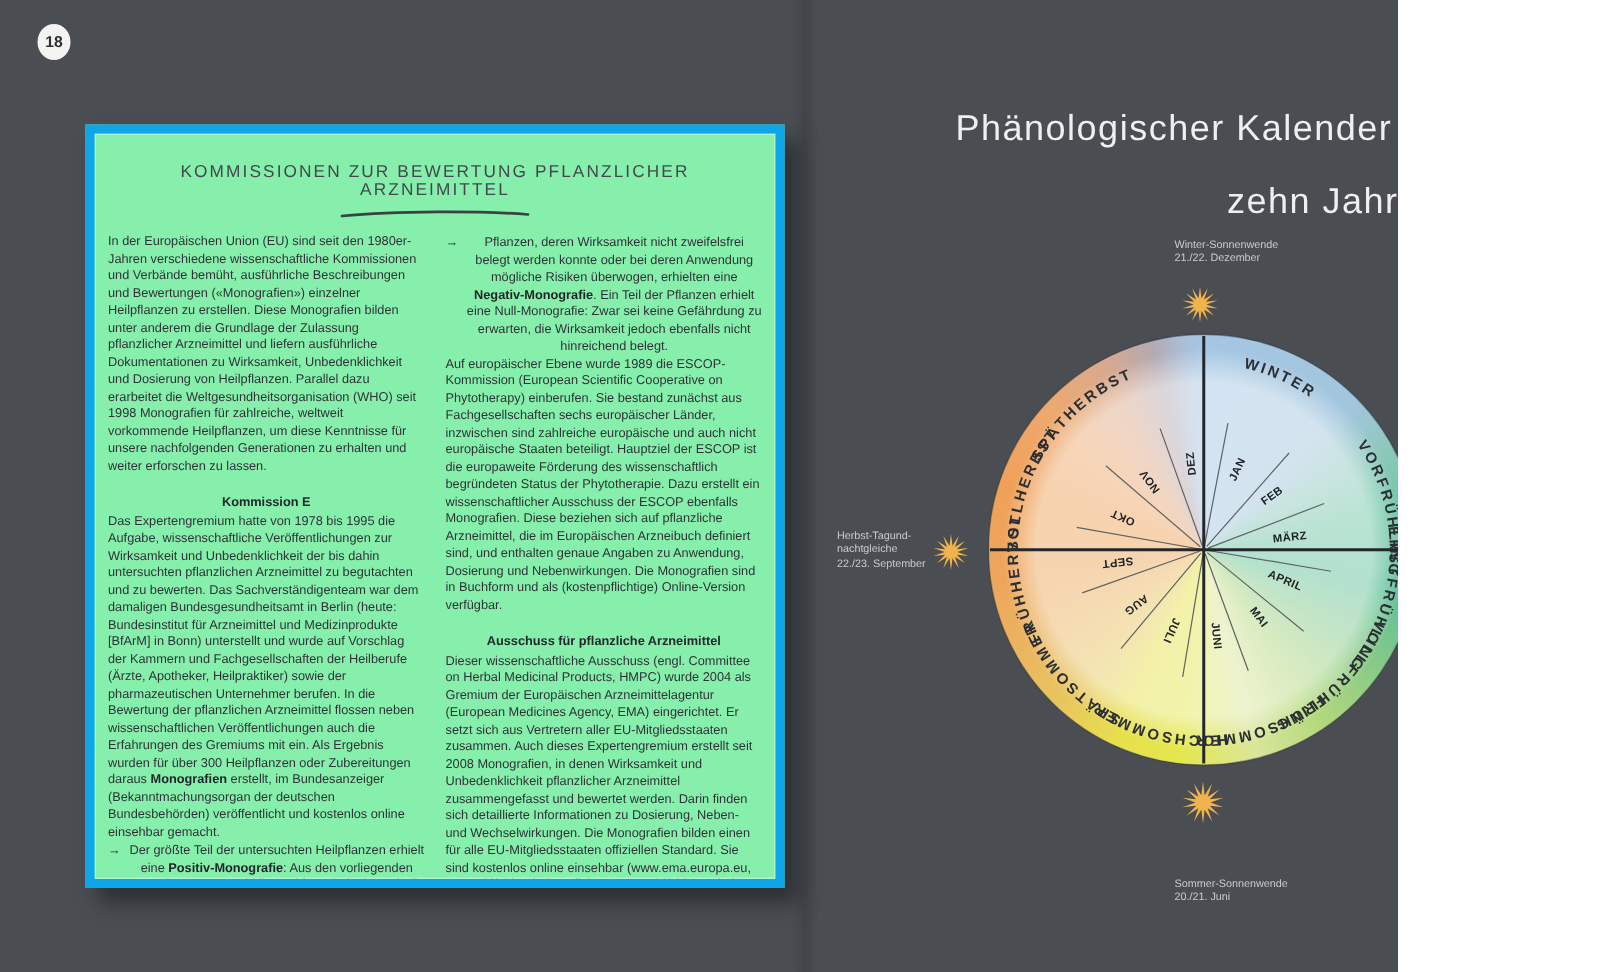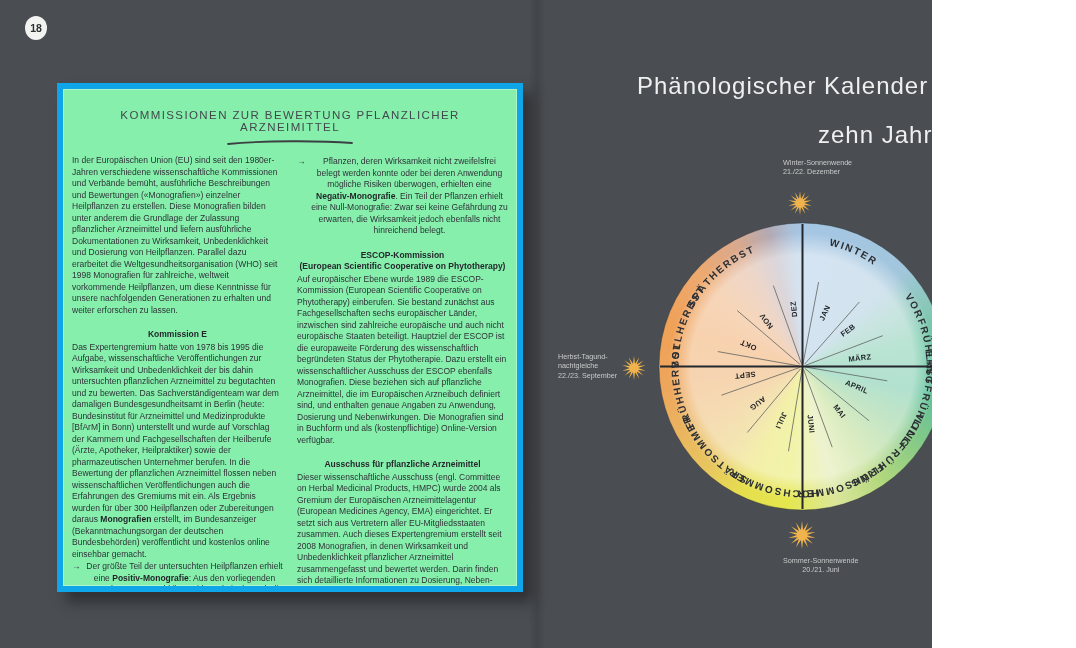--- a/index.html
+++ b/index.html
@@ -36,21 +36,21 @@
   .wheel-color{position:absolute;border-radius:50%;}
   .wheel-svg{position:absolute;left:0;top:0;width:1076px;height:648px;pointer-events:none;}
   .season-label{font-weight:bold;font-size:10px;letter-spacing:1.8px;fill:#2b2f33;
                 font-family:"Liberation Sans", sans-serif;}
   .month-label{font-weight:bold;font-size:7.5px;letter-spacing:.3px;fill:#1d2125;
                font-family:"Liberation Sans", sans-serif;text-anchor:middle;}
   
   .marker{position:absolute;color:#c9cbcc;font-size:7.2px;line-height:9.4px;}
   .marker.top{left:783px;top:158px;}
   .marker.right{left:993px;top:353px;}
-  .marker.bottom{left:783px;top:556px;text-align:center;}
+  .marker.bottom{left:783px;top:584px;}
   .marker.left{left:558px;top:352px;}
   .caption{position:absolute;left:973px;top:554px;color:#bfc1c2;font-size:7.2px;line-height:9.4px;}
 </style>
 </head>
 <body>
 
 <div class="spread">
   <div class="gutter"></div>
 
   <div class="pagenum left">18</div>
@@ -69,22 +69,20 @@
           <div class="blk arrow">
             <span class="arr">→</span>
             <span class="arrtxt">Der größte Teil der untersuchten Heilpflanzen erhielt eine <b>Positiv-Monografie</b>: Aus den vorliegenden Daten konnten sowohl ihre Wirksamkeit als auch die Unbedenklichkeit eindeutig belegt werden.</span>
           </div>
         </div>
       <div class="col" id="col-1">
           <div class="blk arrow">
             <span class="arr">→</span>
             <span class="arrtxt">Pflanzen, deren Wirksamkeit nicht zweifelsfrei belegt werden konnte oder bei deren Anwendung mögliche Risiken überwogen, erhielten eine <b>Negativ-Monografie</b>. Ein Teil der Pflanzen erhielt eine Null-Monografie: Zwar sei keine Gefährdung zu erwarten, die Wirksamkeit jedoch ebenfalls nicht hinreichend belegt.</span>
           </div>
-          <div class="blk h">ESCOP-Kommission
-(European Scientific Cooperative on Phytotherapy)</div>
           <div class="blk p">Auf europäischer Ebene wurde 1989 die ESCOP-Kommission (European Scientific Cooperative on Phytotherapy) einberufen. Sie bestand zunächst aus Fachgesellschaften sechs europäischer Länder, inzwischen sind zahlreiche europäische und auch nicht europäische Staaten beteiligt. Hauptziel der ESCOP ist die europaweite Förderung des wissenschaftlich begründeten Status der Phytotherapie. Dazu erstellt ein wissenschaftlicher Ausschuss der ESCOP ebenfalls Monografien. Diese beziehen sich auf pflanzliche Arzneimittel, die im Europäischen Arzneibuch definiert sind, und enthalten genaue Angaben zu Anwendung, Dosierung und Nebenwirkungen. Die Monografien sind in Buchform und als (kostenpflichtige) Online-Version verfügbar.</div>
           <div class="blk h">Ausschuss für pflanzliche Arzneimittel</div>
           <div class="blk p">Dieser wissenschaftliche Ausschuss (engl. Committee on Herbal Medicinal Products, HMPC) wurde 2004 als Gremium der Europäischen Arzneimittelagentur (European Medicines Agency, EMA) eingerichtet. Er setzt sich aus Vertretern aller EU-Mitgliedsstaaten zusammen. Auch dieses Expertengremium erstellt seit 2008 Monografien, in denen Wirksamkeit und Unbedenklichkeit pflanzlicher Arzneimittel zusammengefasst und bewertet werden. Darin finden sich detaillierte Informationen zu Dosierung, Neben- und Wechselwirkungen. Die Monografien bilden einen für alle EU-Mitgliedsstaaten offiziellen Standard. Sie sind kostenlos online einsehbar (www.ema.europa.eu, Auswahlfeld «Find medicine», Auswahlfeld «Herbal medicines for human use»).</div>
         </div>
     </div>
   </div>
 
   <div class="cal-title-1">Phänologischer Kalender –</div>
   <div class="cal-title-2">zehn Jahreszeiten</div>
 

